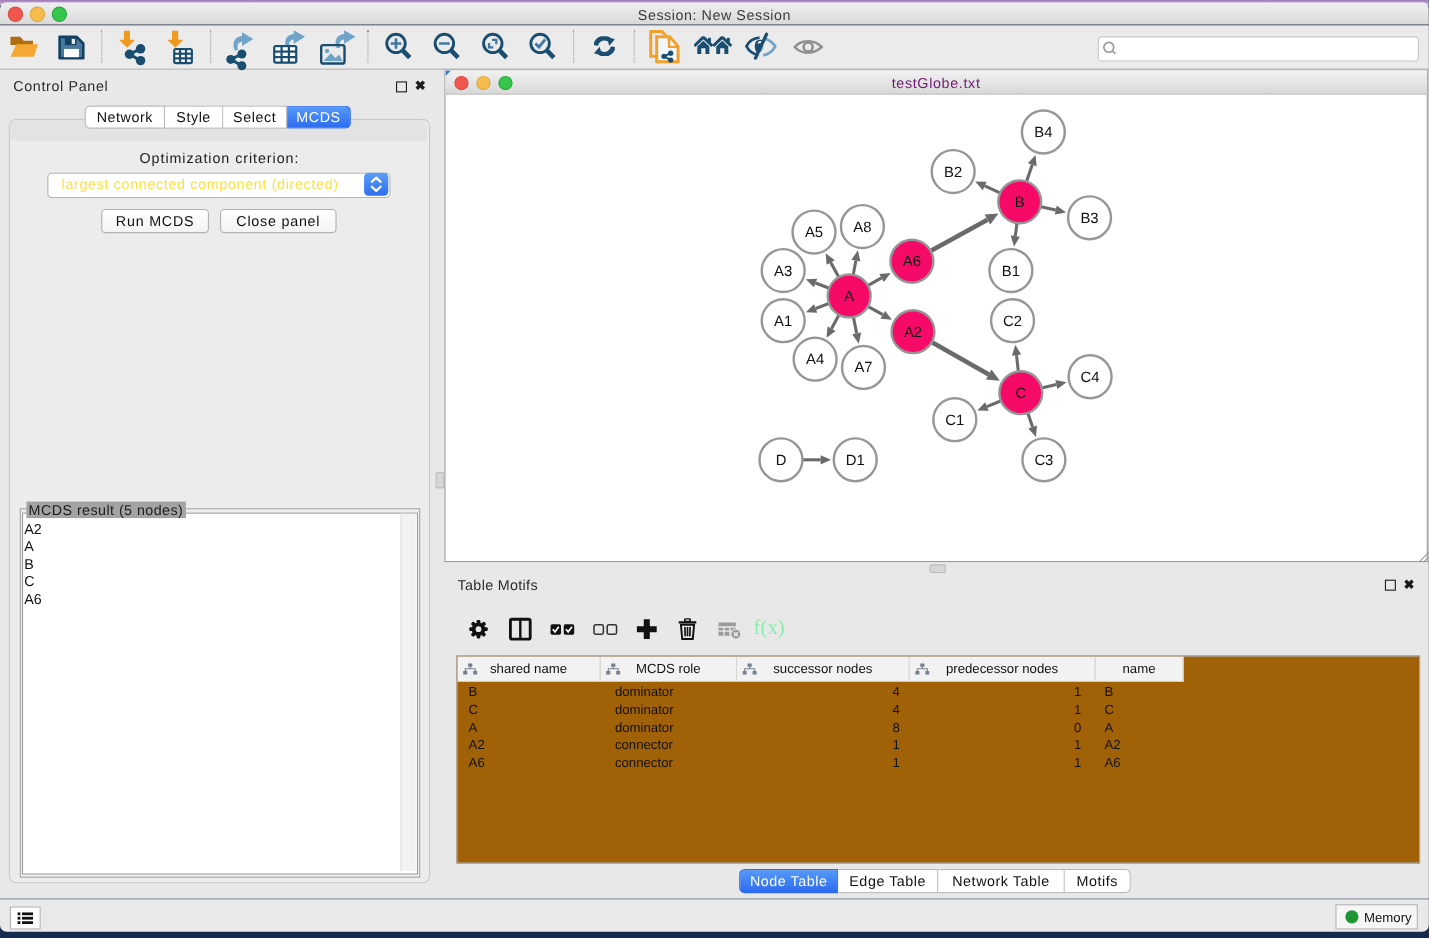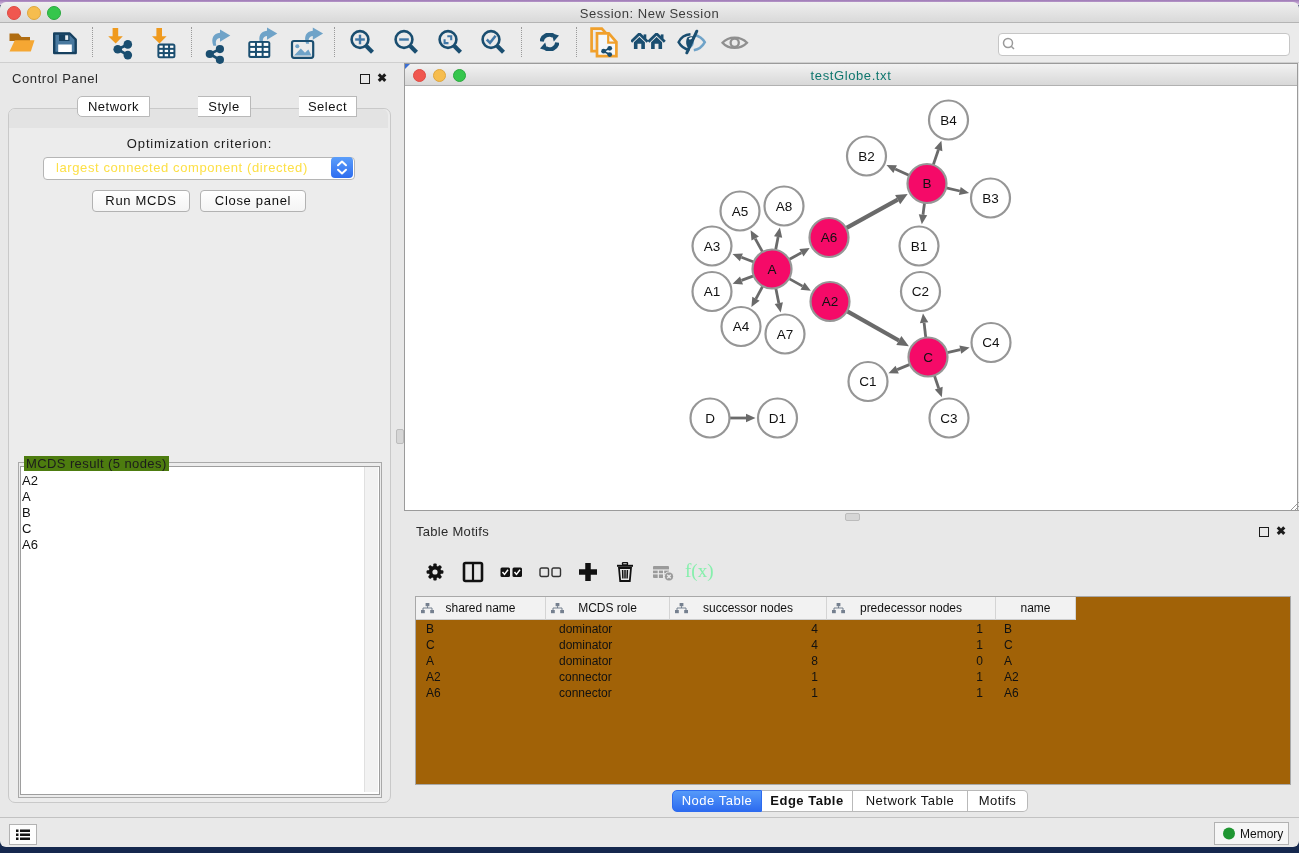--- a/index.html
+++ b/index.html
@@ -21,28 +21,28 @@
 .seg .sg{height:19px;line-height:19px;background:#fff;border:1px solid #b9b9b9;border-left:none;font-size:13px;color:#111;text-align:center;letter-spacing:0.5px;}
 .seg .sg:first-child{border-left:1px solid #b9b9b9;border-radius:5px 0 0 5px;}
 .seg .sg:last-child{border-radius:0 5px 5px 0;}
 .seg .sg.on{background:linear-gradient(180deg,#559af9,#2d6bef);color:#fff;border-color:#2d6bef;}
 #optLabel{left:8px;top:136px;width:383px;text-align:center;font-size:13px;color:#1c1c1c;letter-spacing:0.85px;}
 #dd{left:43px;top:157px;width:310px;height:21px;background:#fff;border:1px solid #b5b5b5;border-radius:4px;}
 #ddTxt{left:56px;top:160px;font-size:13px;color:#fde047;letter-spacing:0.6px;}
 #ddBtn{left:331px;top:157px;width:22px;height:21px;background:linear-gradient(180deg,#5b9efa,#2e6df0);border-radius:4px;}
 .btn{position:absolute;height:20px;background:linear-gradient(180deg,#ffffff,#f4f4f4);border:1px solid #b2b2b2;border-radius:4px;font-size:13px;color:#111;text-align:center;line-height:19px;letter-spacing:0.7px;}
 #fs{left:18px;top:462px;width:362px;height:334px;border:1px solid #a9a9a9;}
-#fsLegend{left:24px;top:456px;background:#4d7c0f;padding:0 2px;font-size:13px;color:#1c1c1c;letter-spacing:0.4px;}
+#fsLegend{left:24px;top:456px;background:#a3a3a3;padding:0 2px;font-size:13px;color:#1c1c1c;letter-spacing:0.4px;}
 #fsList{left:20px;top:466px;width:358px;height:327px;background:#fff;border:1px solid #9e9e9e;}
 #fsScroll{left:364px;top:467px;width:13px;height:325px;background:#f2f2f2;border-left:1px solid #e0e0e0;}
 .li{position:absolute;left:22px;font-size:13px;color:#111;}
 
 #netwin{left:404px;top:63px;width:892px;height:446px;background:#fff;border:1px solid #9b9b9b;}
 #nettb{left:0px;top:0px;width:892px;height:21px;background:linear-gradient(180deg,#f2f2f2,#d8d8d8);border-bottom:1px solid #b1b1b1;}
-#nettitle{left:0;top:4px;width:892px;text-align:center;font-size:13px;color:#0f766e;letter-spacing:0.6px;}
+#nettitle{left:0;top:4px;width:892px;text-align:center;font-size:13px;color:#701a75;letter-spacing:0.6px;}
 
 #tpTitle{left:416px;top:524px;font-size:13px;color:#2a2a2a;letter-spacing:0.3px;}
 #tbl{left:415px;top:596px;width:874px;height:187px;background:#a16207;border:1px solid #a8a8a8;}
 .th{position:absolute;top:0;height:22px;background:#f2f2f2;border-right:1px solid #d4d4d4;border-bottom:1px solid #cccccc;font-size:12px;color:#111;text-align:center;line-height:22px;}
 .td{position:absolute;font-size:12px;color:#111;}
 
 #statusbar{left:0;top:817px;width:1299px;height:29px;background:#e9e9e9;border-top:1px solid #c2c2c2;border-radius:0 0 6px 6px;}
 #deskBottom{left:0;top:843px;width:1299px;height:10px;background:linear-gradient(180deg,#2a3c63,#16294f);z-index:-1;}
 #listbtn{left:9px;top:824px;width:26px;height:19px;background:#fdfdfd;border:1px solid #b2b2b2;}
 #membtn{left:1214px;top:822px;width:73px;height:21px;background:#f6f6f6;border:1px solid #b2b2b2;font-size:12px;color:#111;}
@@ -223,21 +223,21 @@
   <div id="searchbox" class="abs"><svg width="20" height="20">
         <circle cx="9" cy="9" r="4.5" fill="none" stroke="#9a9a9a" stroke-width="1.5"></circle>
         <line x1="12.2" y1="12.2" x2="15" y2="15" stroke="#9a9a9a" stroke-width="1.5"></line>
       </svg></div>
 
   <div id="cpTitle" class="abs">Control Panel</div>
   <div class="fl" style="left:360px;top:74px;"></div>
   <div class="xx" style="left:377px;top:71px;">✖</div>
   <div id="cpBox" class="abs"></div>
   <div id="cpBand" class="abs"></div>
-  <div class="seg" style="left:77px;top:96px;gap:48px;">
+  <div class="seg" style="left:77px;top:96px;">
     <div class="sg" style="width:71px;">Network</div>
     <div class="sg" style="width:52px;">Style</div>
     <div class="sg" style="width:57px;">Select</div>
     <div class="sg on" style="width:57px;">MCDS</div>
   </div>
   <div id="optLabel" class="abs">Optimization criterion:</div>
   <div id="dd" class="abs"></div>
   <div id="ddTxt" class="abs">largest connected component (directed)</div>
   <div id="ddBtn" class="abs"><svg width="22" height="21">
         <path d="M7 8.2 L11 4.5 L15 8.2" fill="none" stroke="#fff" stroke-width="2" stroke-linecap="round" stroke-linejoin="round"></path>
@@ -490,21 +490,21 @@
       <div class="td" style="left:487px;top:73px;width:80px;text-align:right;">1</div>
       <div class="td" style="left:588px;top:73px;">A2</div>
       <div class="td" style="left:10px;top:89px;">A6</div>
       <div class="td" style="left:143px;top:89px;">connector</div>
       <div class="td" style="left:322px;top:89px;width:80px;text-align:right;">1</div>
       <div class="td" style="left:487px;top:89px;width:80px;text-align:right;">1</div>
       <div class="td" style="left:588px;top:89px;">A6</div>
     </div>
   <div class="seg" style="left:672px;top:790px;">
     <div class="sg on" style="width:88px;height:20px;line-height:20px;">Node Table</div>
-    <div class="sg" style="width:90px;height:20px;line-height:20px;font-weight:bold;">Edge Table</div>
+    <div class="sg" style="width:90px;height:20px;line-height:20px;">Edge Table</div>
     <div class="sg" style="width:114px;height:20px;line-height:20px;">Network Table</div>
     <div class="sg" style="width:59px;height:20px;line-height:20px;">Motifs</div>
   </div>
 
   <div id="statusbar" class="abs"></div>
   <div id="listbtn" class="abs"><svg width="26" height="19">
         <g fill="#111">
           <rect x="6" y="4.5" width="2.5" height="2.5"></rect>
           <rect x="6" y="8.5" width="2.5" height="2.5"></rect>
           <rect x="6" y="12.5" width="2.5" height="2.5"></rect>

